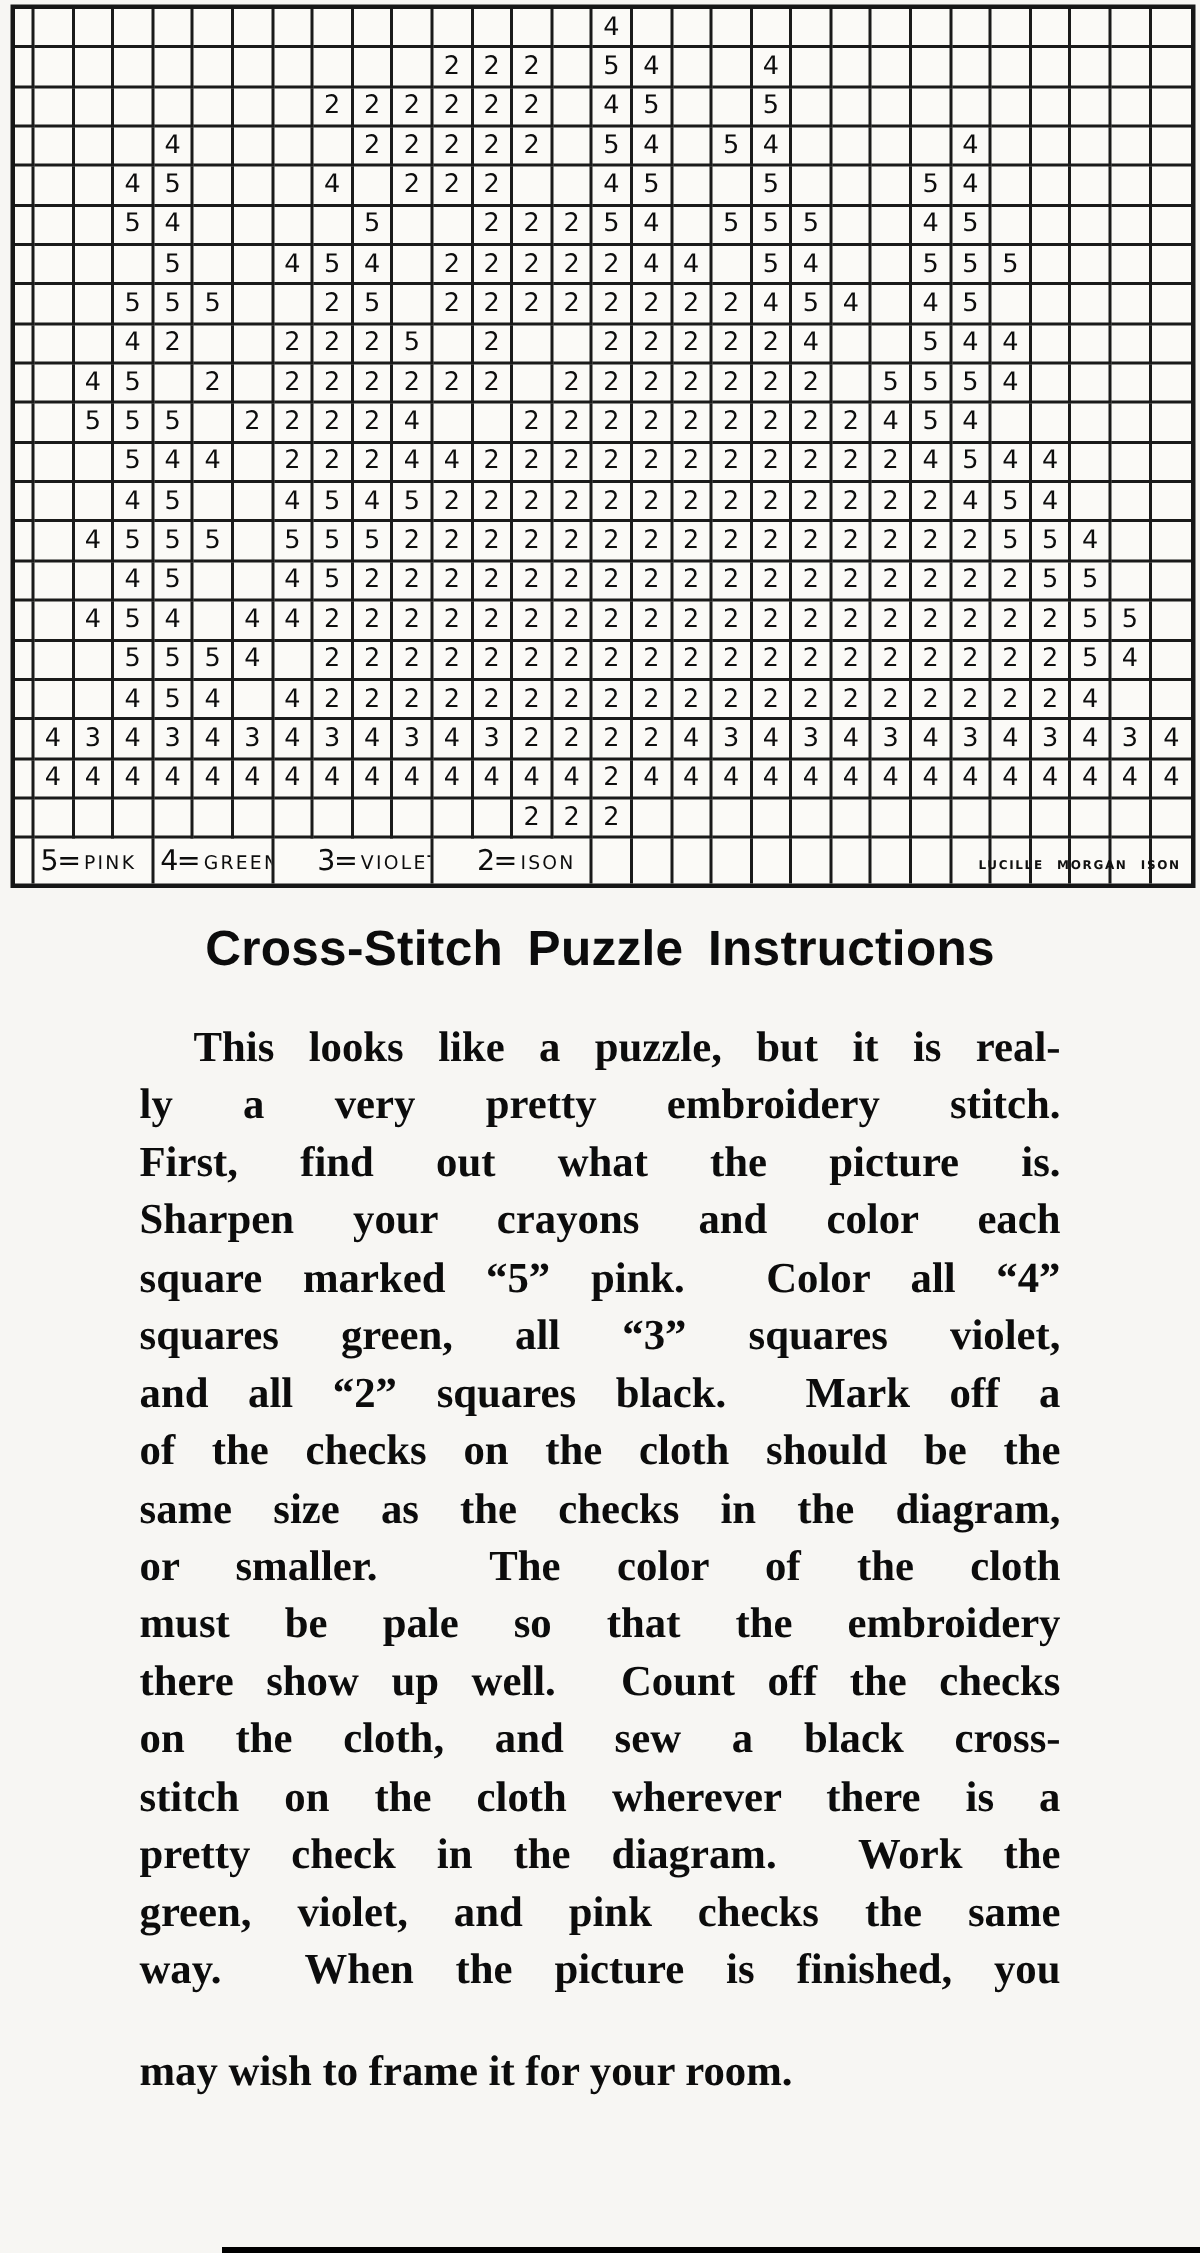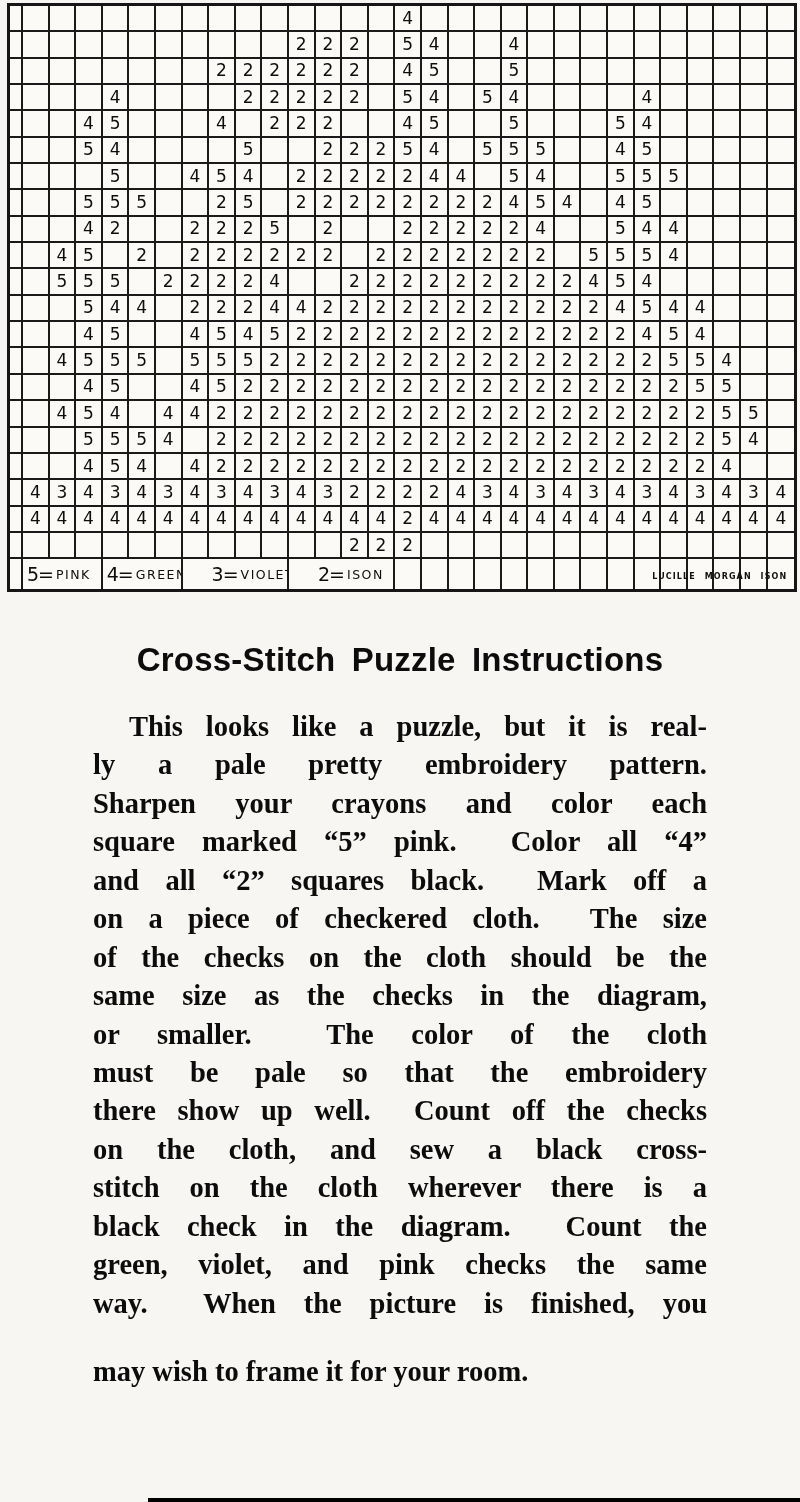--- a/index.html
+++ b/index.html
@@ -43,21 +43,21 @@
   .llab { font-size: 12.5px; font-weight: 500; letter-spacing: 1.5px; padding-top: 3px; }
 
   .signature {
     position: absolute; right: 7px; bottom: 8px;
     font-size: 8px; font-weight: bold;
     letter-spacing: 1.1px; word-spacing: 5px;
     color: #111;
   }
 
   
-  .instructions { position: absolute; left: 93px; top: 641px; width: 614px; }
+  .instructions { position: absolute; left: 93px; top: 613px; width: 614px; }
   .title {
     font-family: "Liberation Sans", sans-serif;
     font-weight: bold; font-size: 33px;
     letter-spacing: 0.2px; word-spacing: 7px;
     text-align: center; color: #0c0c0c;
     margin: 0 0 29px 0;
   }
   .bodytext { color: #0c0c0c; }
   .line {
     font-family: "Liberation Serif", serif;
@@ -741,32 +741,33 @@
     <div class="cell no-b"></div>
     <div class="cell no-b"></div>
     <div class="cell no-b no-r"></div>
     <div class="signature">LUCILLE MORGAN ISON</div>
   </div>
 
 <div class="instructions">
   <h1 class="title">Cross-Stitch Puzzle Instructions</h1>
   <div class="bodytext">
       <div class="line first">This looks like a puzzle, but it is real-</div>
-      <div class="line">ly a pale pretty embroidery pattern.</div>
+      <div class="line">ly a very pretty embroidery stitch.</div>
+      <div class="line">First, find out what the picture is.</div>
       <div class="line">Sharpen your crayons and color each</div>
       <div class="line">square marked “5” pink.  Color all “4”</div>
+      <div class="line">squares green, all “3” squares violet,</div>
       <div class="line">and all “2” squares black.  Mark off a</div>
-      <div class="line">on a piece of checkered cloth.  The size</div>
       <div class="line">of the checks on the cloth should be the</div>
       <div class="line">same size as the checks in the diagram,</div>
       <div class="line">or smaller.  The color of the cloth</div>
       <div class="line">must be pale so that the embroidery</div>
       <div class="line">there show up well.  Count off the checks</div>
       <div class="line">on the cloth, and sew a black cross-</div>
       <div class="line">stitch on the cloth wherever there is a</div>
-      <div class="line">black check in the diagram.  Count the</div>
+      <div class="line">pretty check in the diagram.  Work the</div>
       <div class="line">green, violet, and pink checks the same</div>
       <div class="line">way.  When the picture is finished, you</div>
       <div class="line last">may wish to frame it for your room.</div>
     </div>
 </div>
 
 <div class="page-edge"></div>
 
 </body></html>

